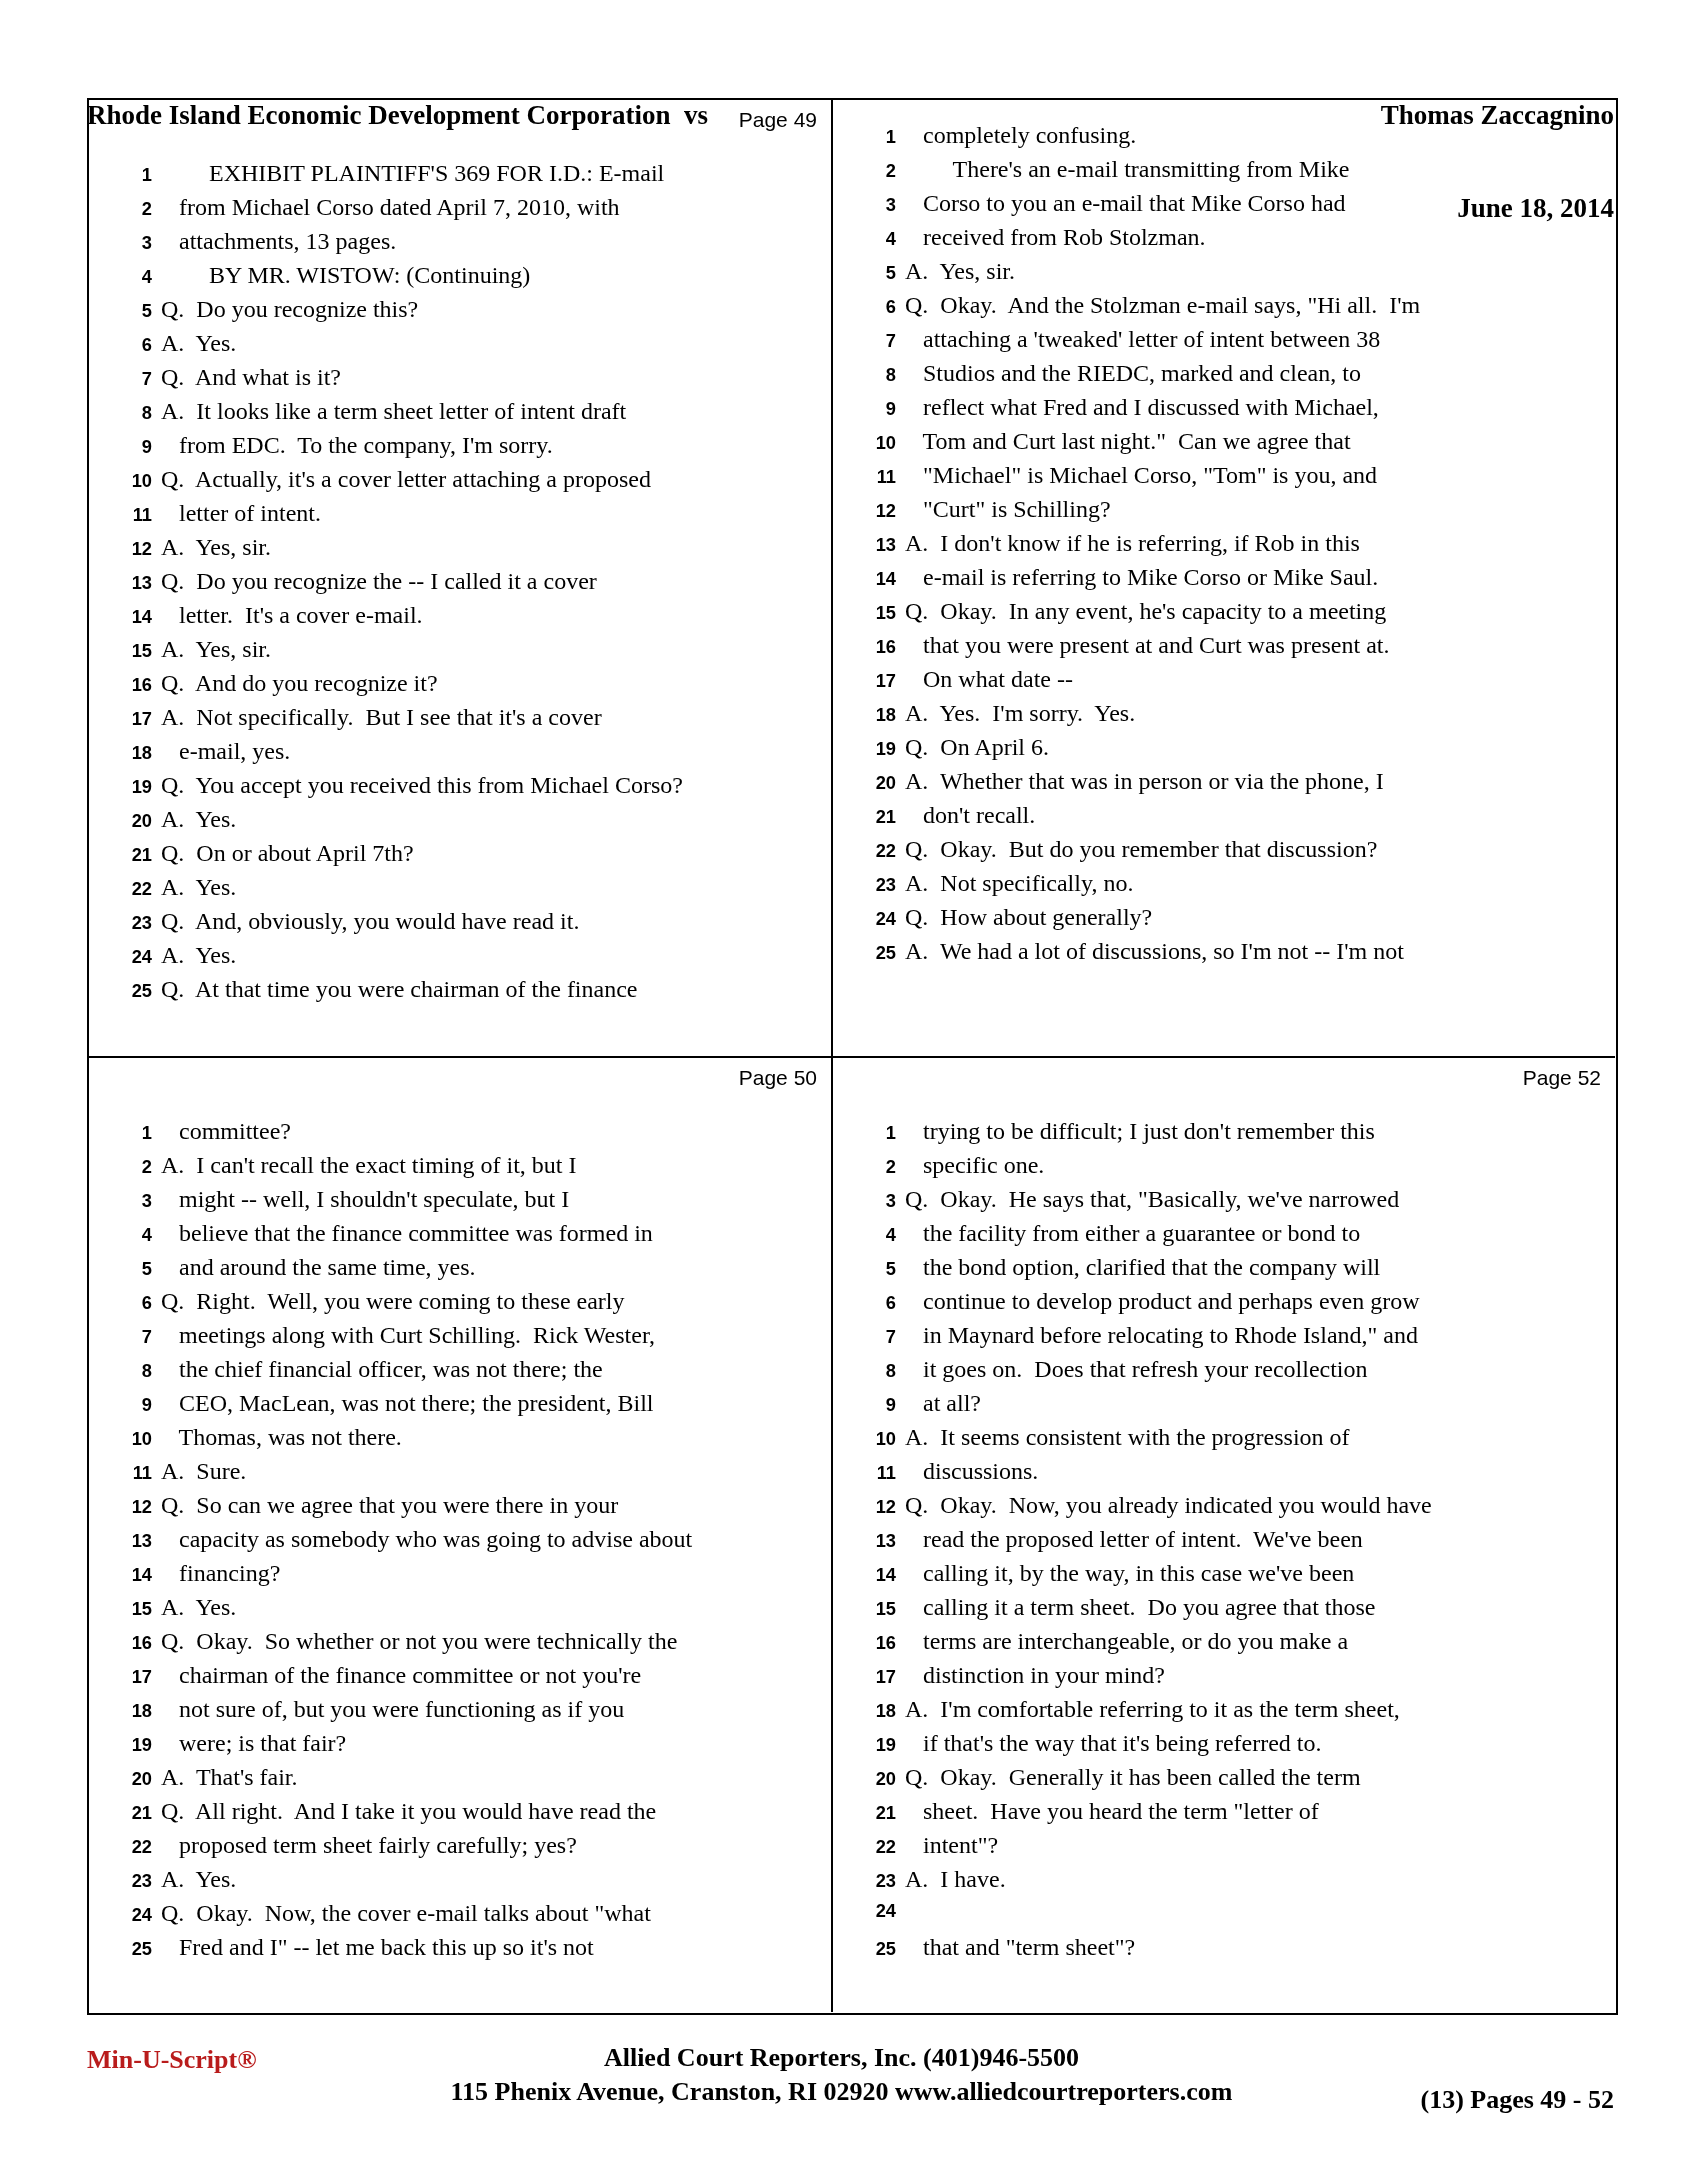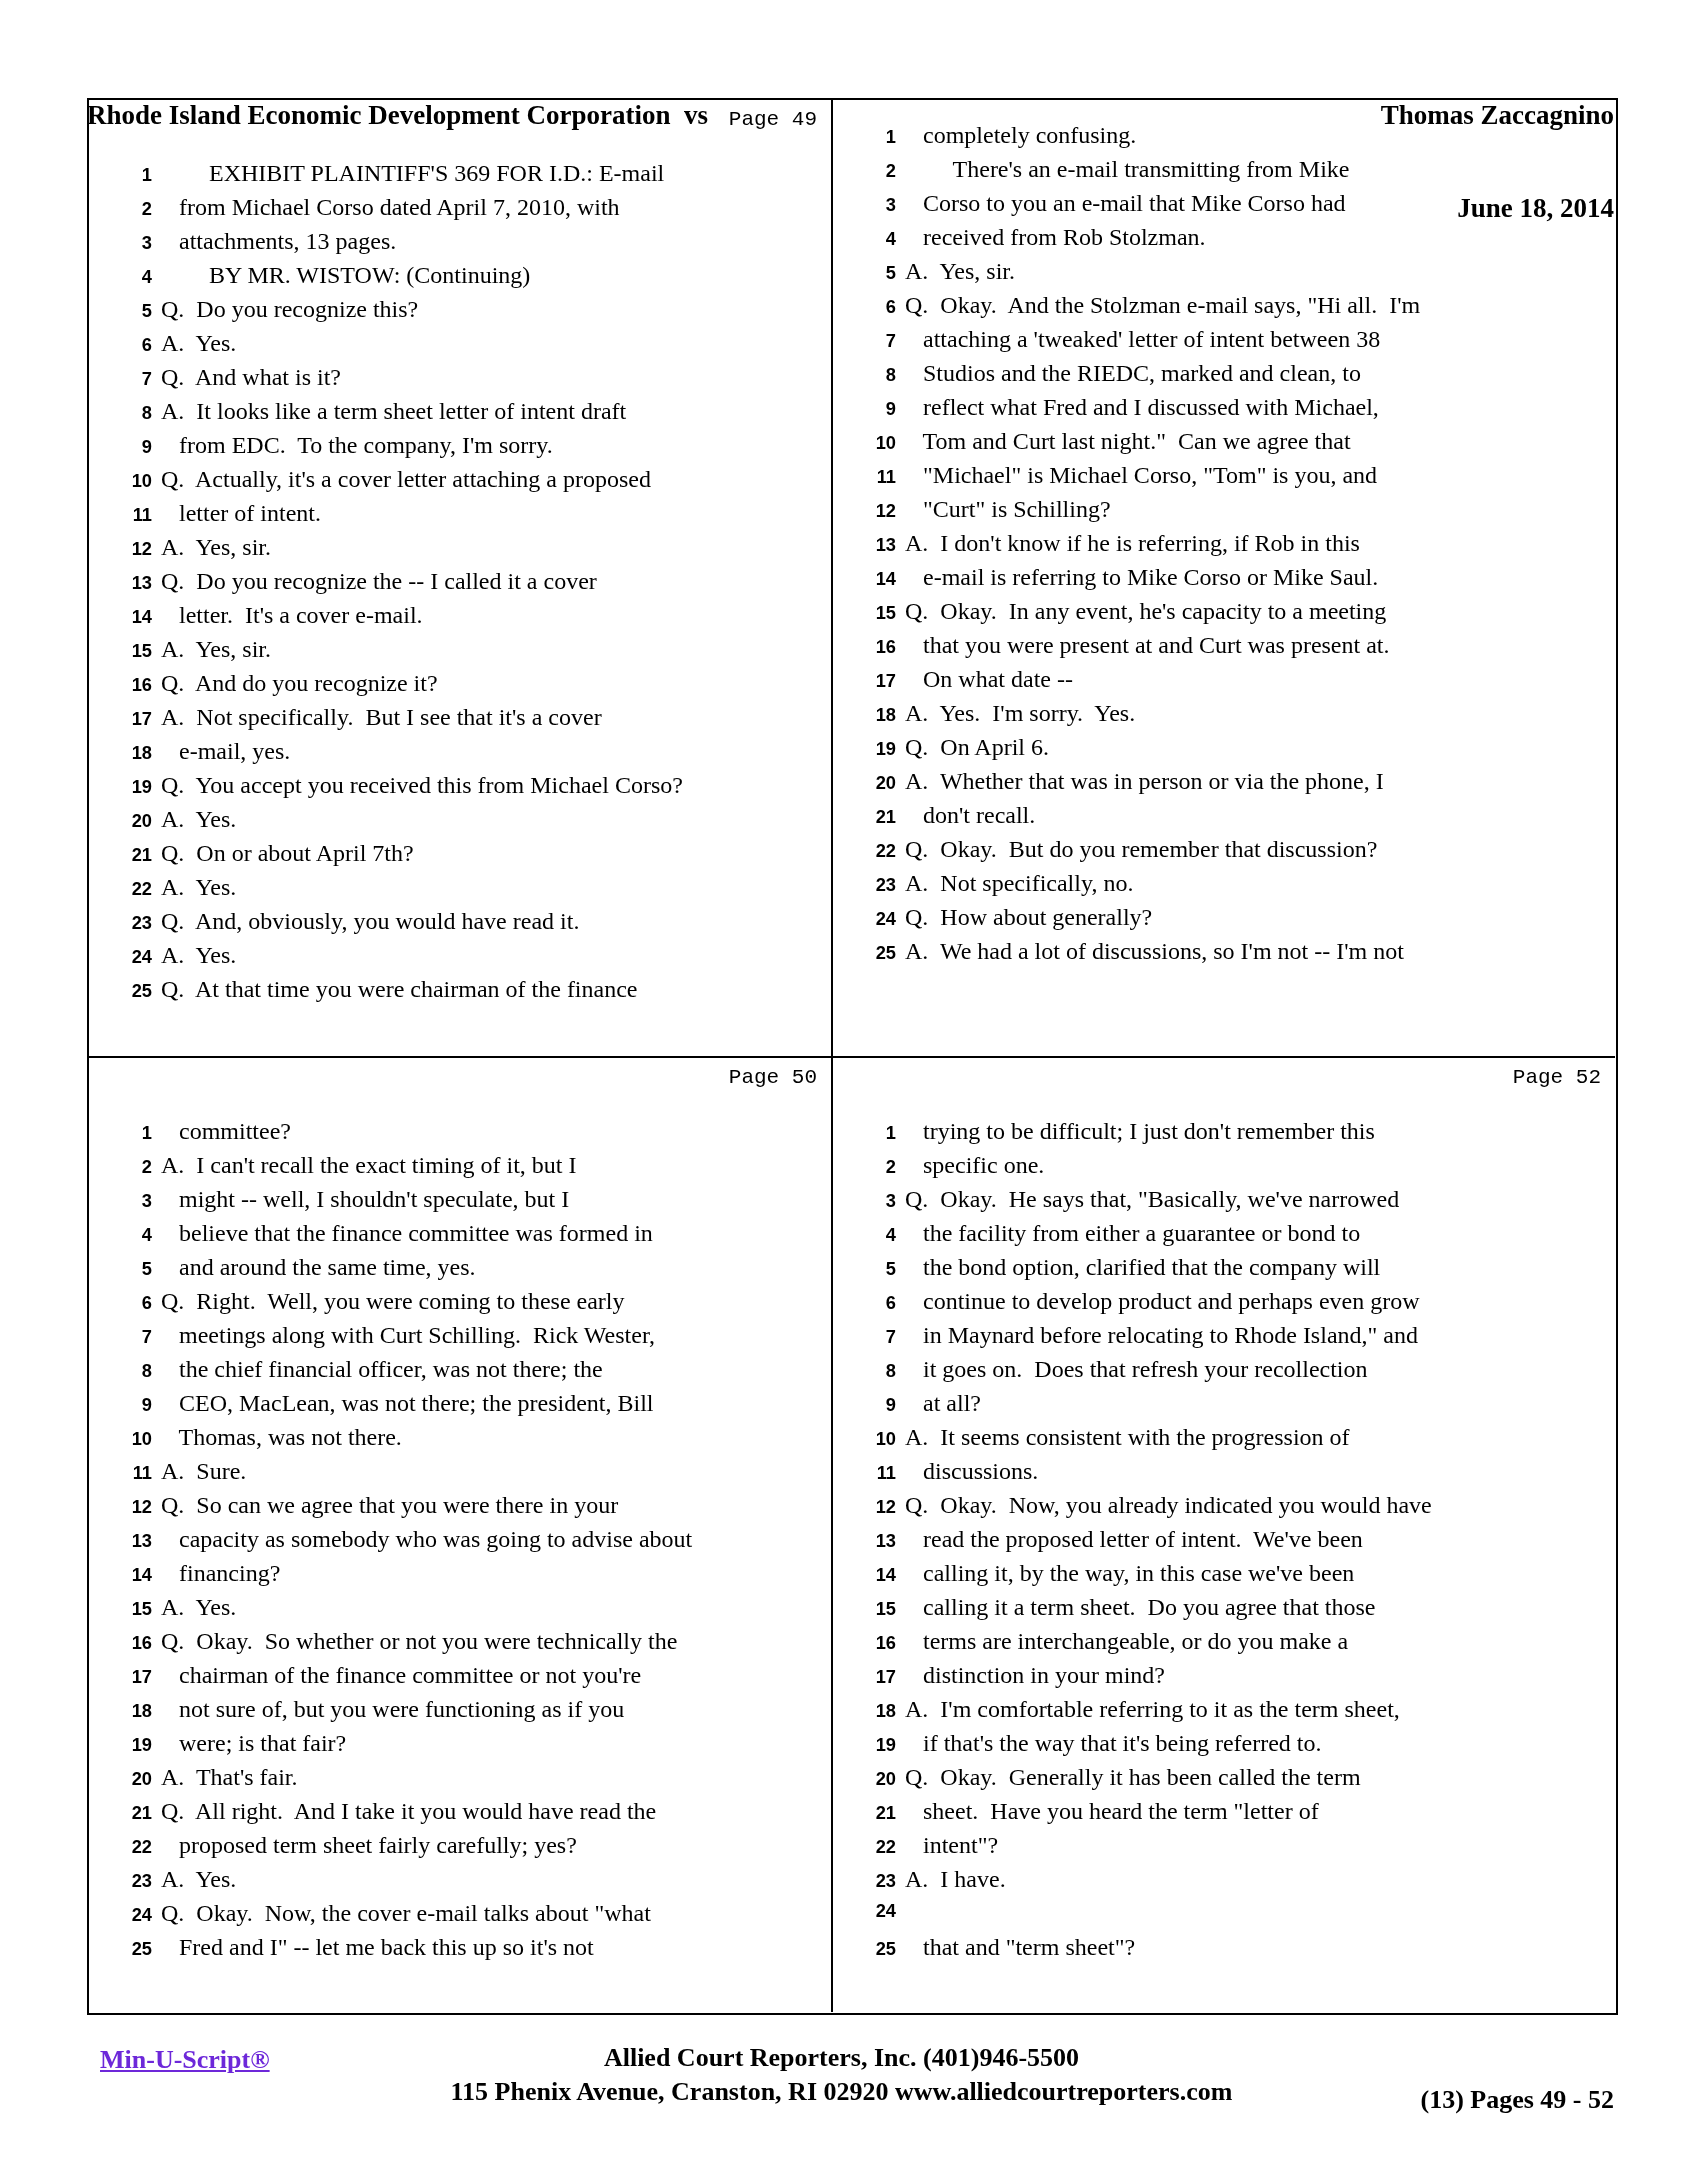--- a/index.html
+++ b/index.html
@@ -37,21 +37,21 @@
   }
   .quad { overflow: hidden; }
   .q-tl { border-right: 2px solid #000; border-bottom: 2px solid #000; }
   .q-tr { border-bottom: 2px solid #000; }
   .q-bl { border-right: 2px solid #000; }
 
   .page-label {
     height: 38px;
     text-align: right;
     padding: 8px 14px 0 0;
-    font-family: Liberation Mono, monospace;
+    font-family: Liberation Sans, sans-serif;
     font-size: 21px;
   }
   .lines { margin-top: 22px; }
   .line { display: flex; align-items: baseline; height: 34px; }
   .ln {
     flex: 0 0 63px; width: 63px;
     text-align: right;
     font-family: "Liberation Sans", sans-serif;
     font-weight: bold; font-size: 18.3px;
   }
@@ -62,23 +62,22 @@
   }
 
   
   .footer {
     position: relative;
     height: 141px;
     padding-top: 26px;
     font-weight: bold; font-size: 26px; line-height: 34px;
   }
   .footer-brand {
-    position: absolute; left: 100px; top: 28px;
-    color: #6d28d9;
-    text-decoration: underline;
+    position: absolute; left: 87px; top: 28px;
+    color: #b91c1c;
   }
   .footer-center { text-align: center; }
   .footer-range { position: absolute; right: 69px; top: 28px; margin-top: 40px; }
 </style>
 </head>
 <body>
 
 <div class="header">
   <div class="case-title">
     <div>Rhode Island Economic Development Corporation  vs</div>

